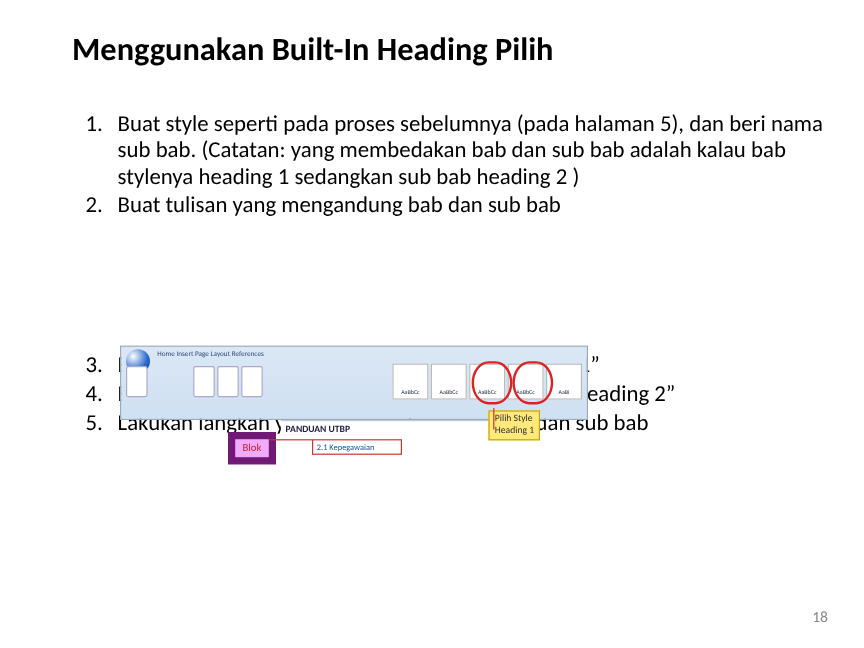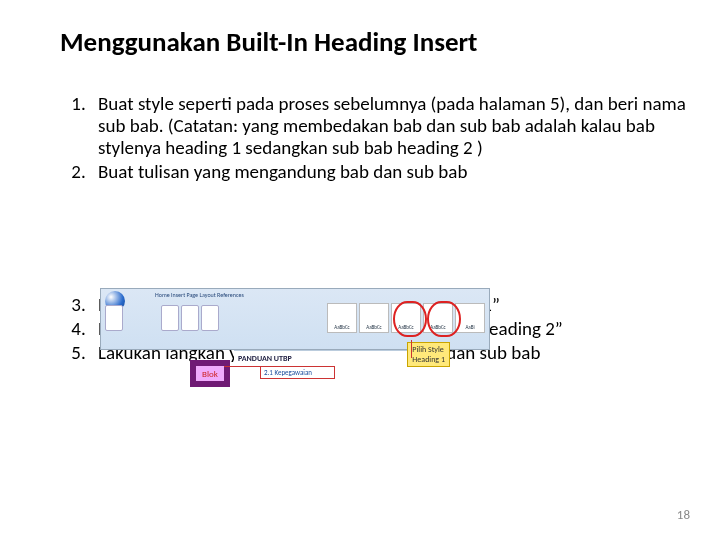--- a/index.html
+++ b/index.html
@@ -60,21 +60,20 @@
     border-radius: 50%;
     background: radial-gradient(circle at 30% 30%, #fff, #2a6bcc 60%, #0a3d8a);
   }
   .tabs {
     position: absolute;
     left: 30px; top: 2px;
     font-size: 6px;
     color: #2a4b7c;
     display: flex;
     gap: 6px;
-    margin-left: 24px;
   }
   .btn {
     display:inline-block;
     width: 18px; height: 26px;
     background: #fff;
     border: 1px solid #aac;
     border-radius: 2px;
   }
   .panel-left {
     position: absolute;
@@ -160,21 +159,21 @@
   .arrow2 {
     position: absolute;
     right: 78px; top: 52px;
     width: 0; height: 18px;
     border-left: 1px solid #c33;
   }
 </style>
 </head>
 <body>
 
-<h1>Menggunakan Built-In Heading Insert</h1>
+<h1>Menggunakan Built-In Heading Pilih</h1>
 
 <ol>
   <li>Buat style seperti pada proses sebelumnya (pada halaman 5), dan beri nama sub bab. (Catatan: yang membedakan bab dan sub bab adalah kalau bab stylenya heading 1 sedangkan sub bab heading 2 )</li>
   <li>Buat tulisan yang mengandung bab dan sub bab</li>
 </ol>
 
 <div class="figure">
   <div class="ribbon">
     <div class="orb"></div>
     <div class="tabs">Home   Insert   Page Layout   References</div>

